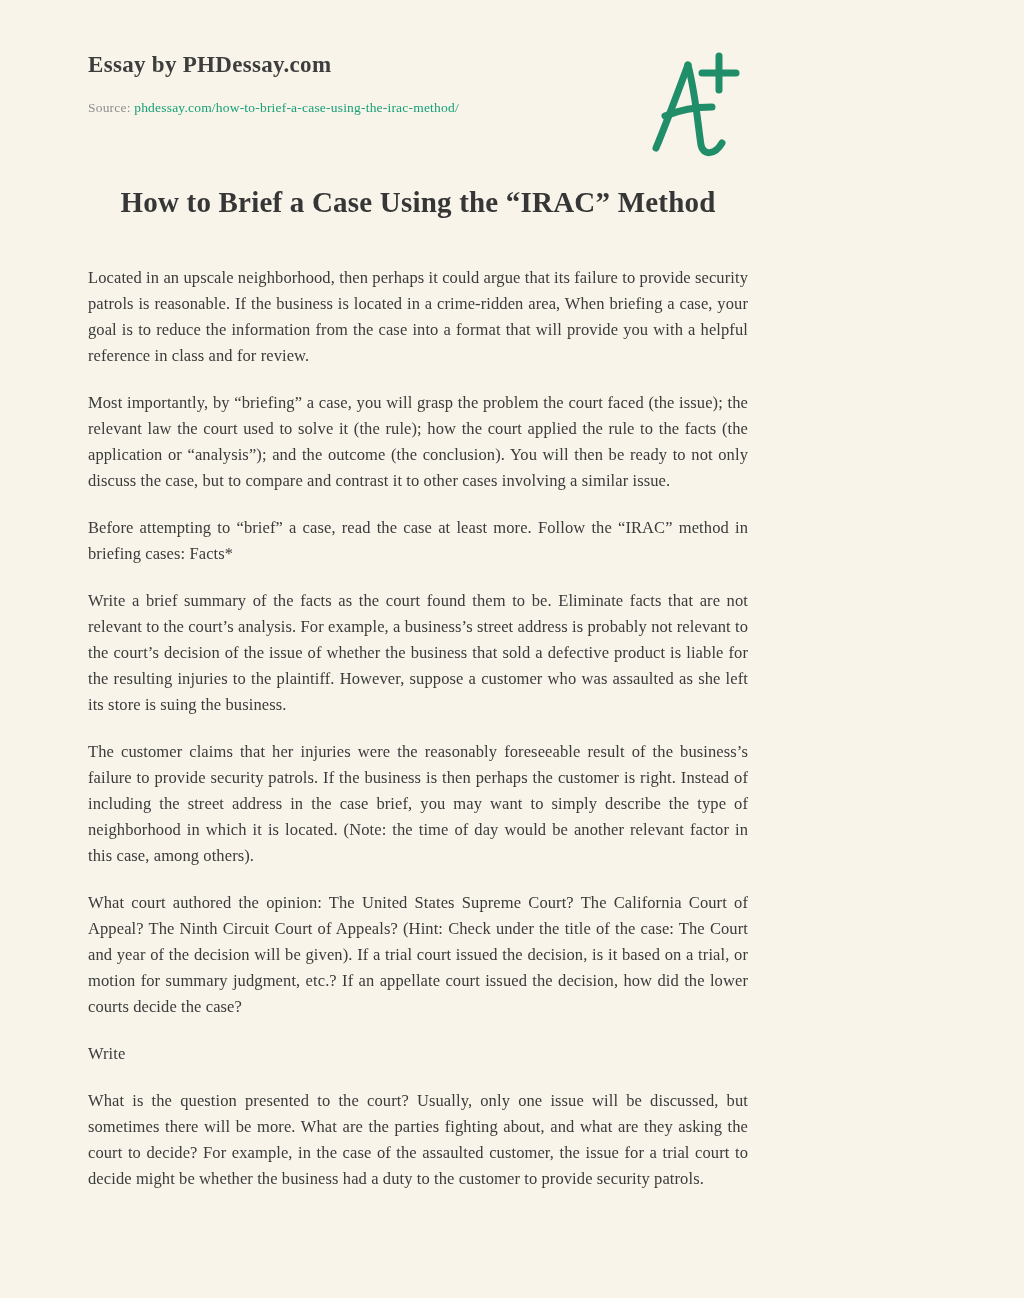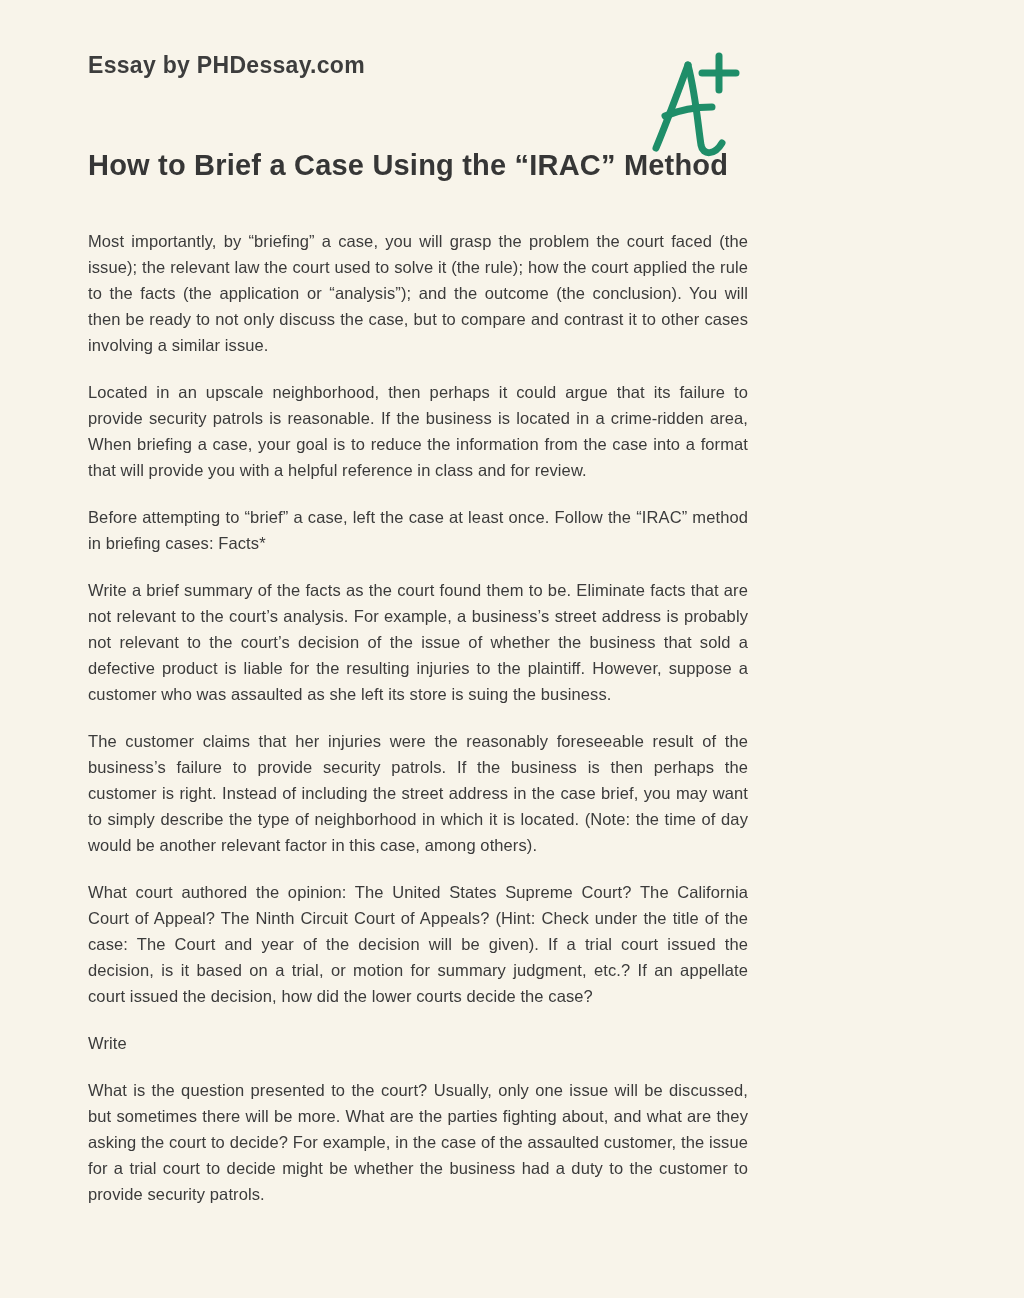--- a/index.html
+++ b/index.html
@@ -13,20 +13,21 @@
     background: #f8f4ea;
     font-family: "Liberation Sans", sans-serif;
   }
   .page {
     position: relative;
     padding: 52px 88px 0 88px;
     box-sizing: border-box;
     width: 836px;
     height: 1298px;
     overflow: hidden;
+    font-family: Liberation Serif, serif;
   }
   .byline {
     font-size: 23px;
     font-weight: 700;
     color: #3d3d3d;
     letter-spacing: 0.3px;
   }
   .source {
     margin-top: 22px;
     font-size: 13.5px;
@@ -49,40 +50,45 @@
     width: 100%;
     height: 100%;
     display: block;
   }
   .title {
     margin: 70px 0 0 0;
     font-size: 29px;
     font-weight: 700;
     color: #363636;
     letter-spacing: 0.2px;
+    text-align: center;
   }
   .article {
     margin-top: 46px;
   }
   .article p {
     font-size: 16.5px;
     line-height: 26px;
     color: #3b3b3b;
     text-align: justify;
     margin: 0 0 21px 0;
     letter-spacing: 0.1px;
   }
 </style>
 </head>
 <body>
 
 <div class="page">
 
   <div class="header">
     <div class="byline">Essay by PHDessay.com</div>
+    <div class="source">
+      <span>Source:</span>
+      <a>phdessay.com/how-to-brief-a-case-using-the-irac-method/</a>
+    </div>
   </div>
 
   <div class="logo">
     <span>
       <svg viewBox="0 0 100 112" xmlns="http://www.w3.org/2000/svg">
         <g fill="none" stroke="#1f8e69" stroke-width="7" stroke-linecap="round" stroke-linejoin="round">
 
           <path d="M16,96 C30,62 40,34 48,13"></path>
 
           <path d="M48,13 C56,44 58,74 61,93 C63,104 75,103 82,91"></path>
@@ -92,23 +98,23 @@
           <path d="M62,21 L96,21"></path>
           <path d="M79,4 L79,38"></path>
         </g>
       </svg>
     </span>
   </div>
 
   <h1 class="title">How to Brief a Case Using the “IRAC” Method</h1>
 
   <div class="article">
+    <p>Located in an upscale neighborhood, then perhaps it could argue that its failure to provide security patrols is reasonable. If the business is located in a crime-ridden area, When briefing a case, your goal is to reduce the information from the case into a format that will provide you with a helpful reference in class and for review.</p>
     <p>Most importantly, by “briefing” a case, you will grasp the problem the court faced (the issue); the relevant law the court used to solve it (the rule); how the court applied the rule to the facts (the application or “analysis”); and the outcome (the conclusion). You will then be ready to not only discuss the case, but to compare and contrast it to other cases involving a similar issue.</p>
-    <p>Located in an upscale neighborhood, then perhaps it could argue that its failure to provide security patrols is reasonable. If the business is located in a crime-ridden area, When briefing a case, your goal is to reduce the information from the case into a format that will provide you with a helpful reference in class and for review.</p>
-    <p>Before attempting to “brief” a case, left the case at least once. Follow the “IRAC” method in briefing cases: Facts*</p>
+    <p>Before attempting to “brief” a case, read the case at least more. Follow the “IRAC” method in briefing cases: Facts*</p>
     <p>Write a brief summary of the facts as the court found them to be. Eliminate facts that are not relevant to the court’s analysis. For example, a business’s street address is probably not relevant to the court’s decision of the issue of whether the business that sold a defective product is liable for the resulting injuries to the plaintiff. However, suppose a customer who was assaulted as she left its store is suing the business.</p>
     <p>The customer claims that her injuries were the reasonably foreseeable result of the business’s failure to provide security patrols. If the business is then perhaps the customer is right. Instead of including the street address in the case brief, you may want to simply describe the type of neighborhood in which it is located. (Note: the time of day would be another relevant factor in this case, among others).</p>
     <p>What court authored the opinion: The United States Supreme Court? The California Court of Appeal? The Ninth Circuit Court of Appeals? (Hint: Check under the title of the case: The Court and year of the decision will be given). If a trial court issued the decision, is it based on a trial, or motion for summary judgment, etc.? If an appellate court issued the decision, how did the lower courts decide the case?</p>
     <p>Write</p>
     <p>What is the question presented to the court? Usually, only one issue will be discussed, but sometimes there will be more. What are the parties fighting about, and what are they asking the court to decide? For example, in the case of the assaulted customer, the issue for a trial court to decide might be whether the business had a duty to the customer to provide security patrols.</p>
   </div>
 
 </div>
 
 </body></html>

